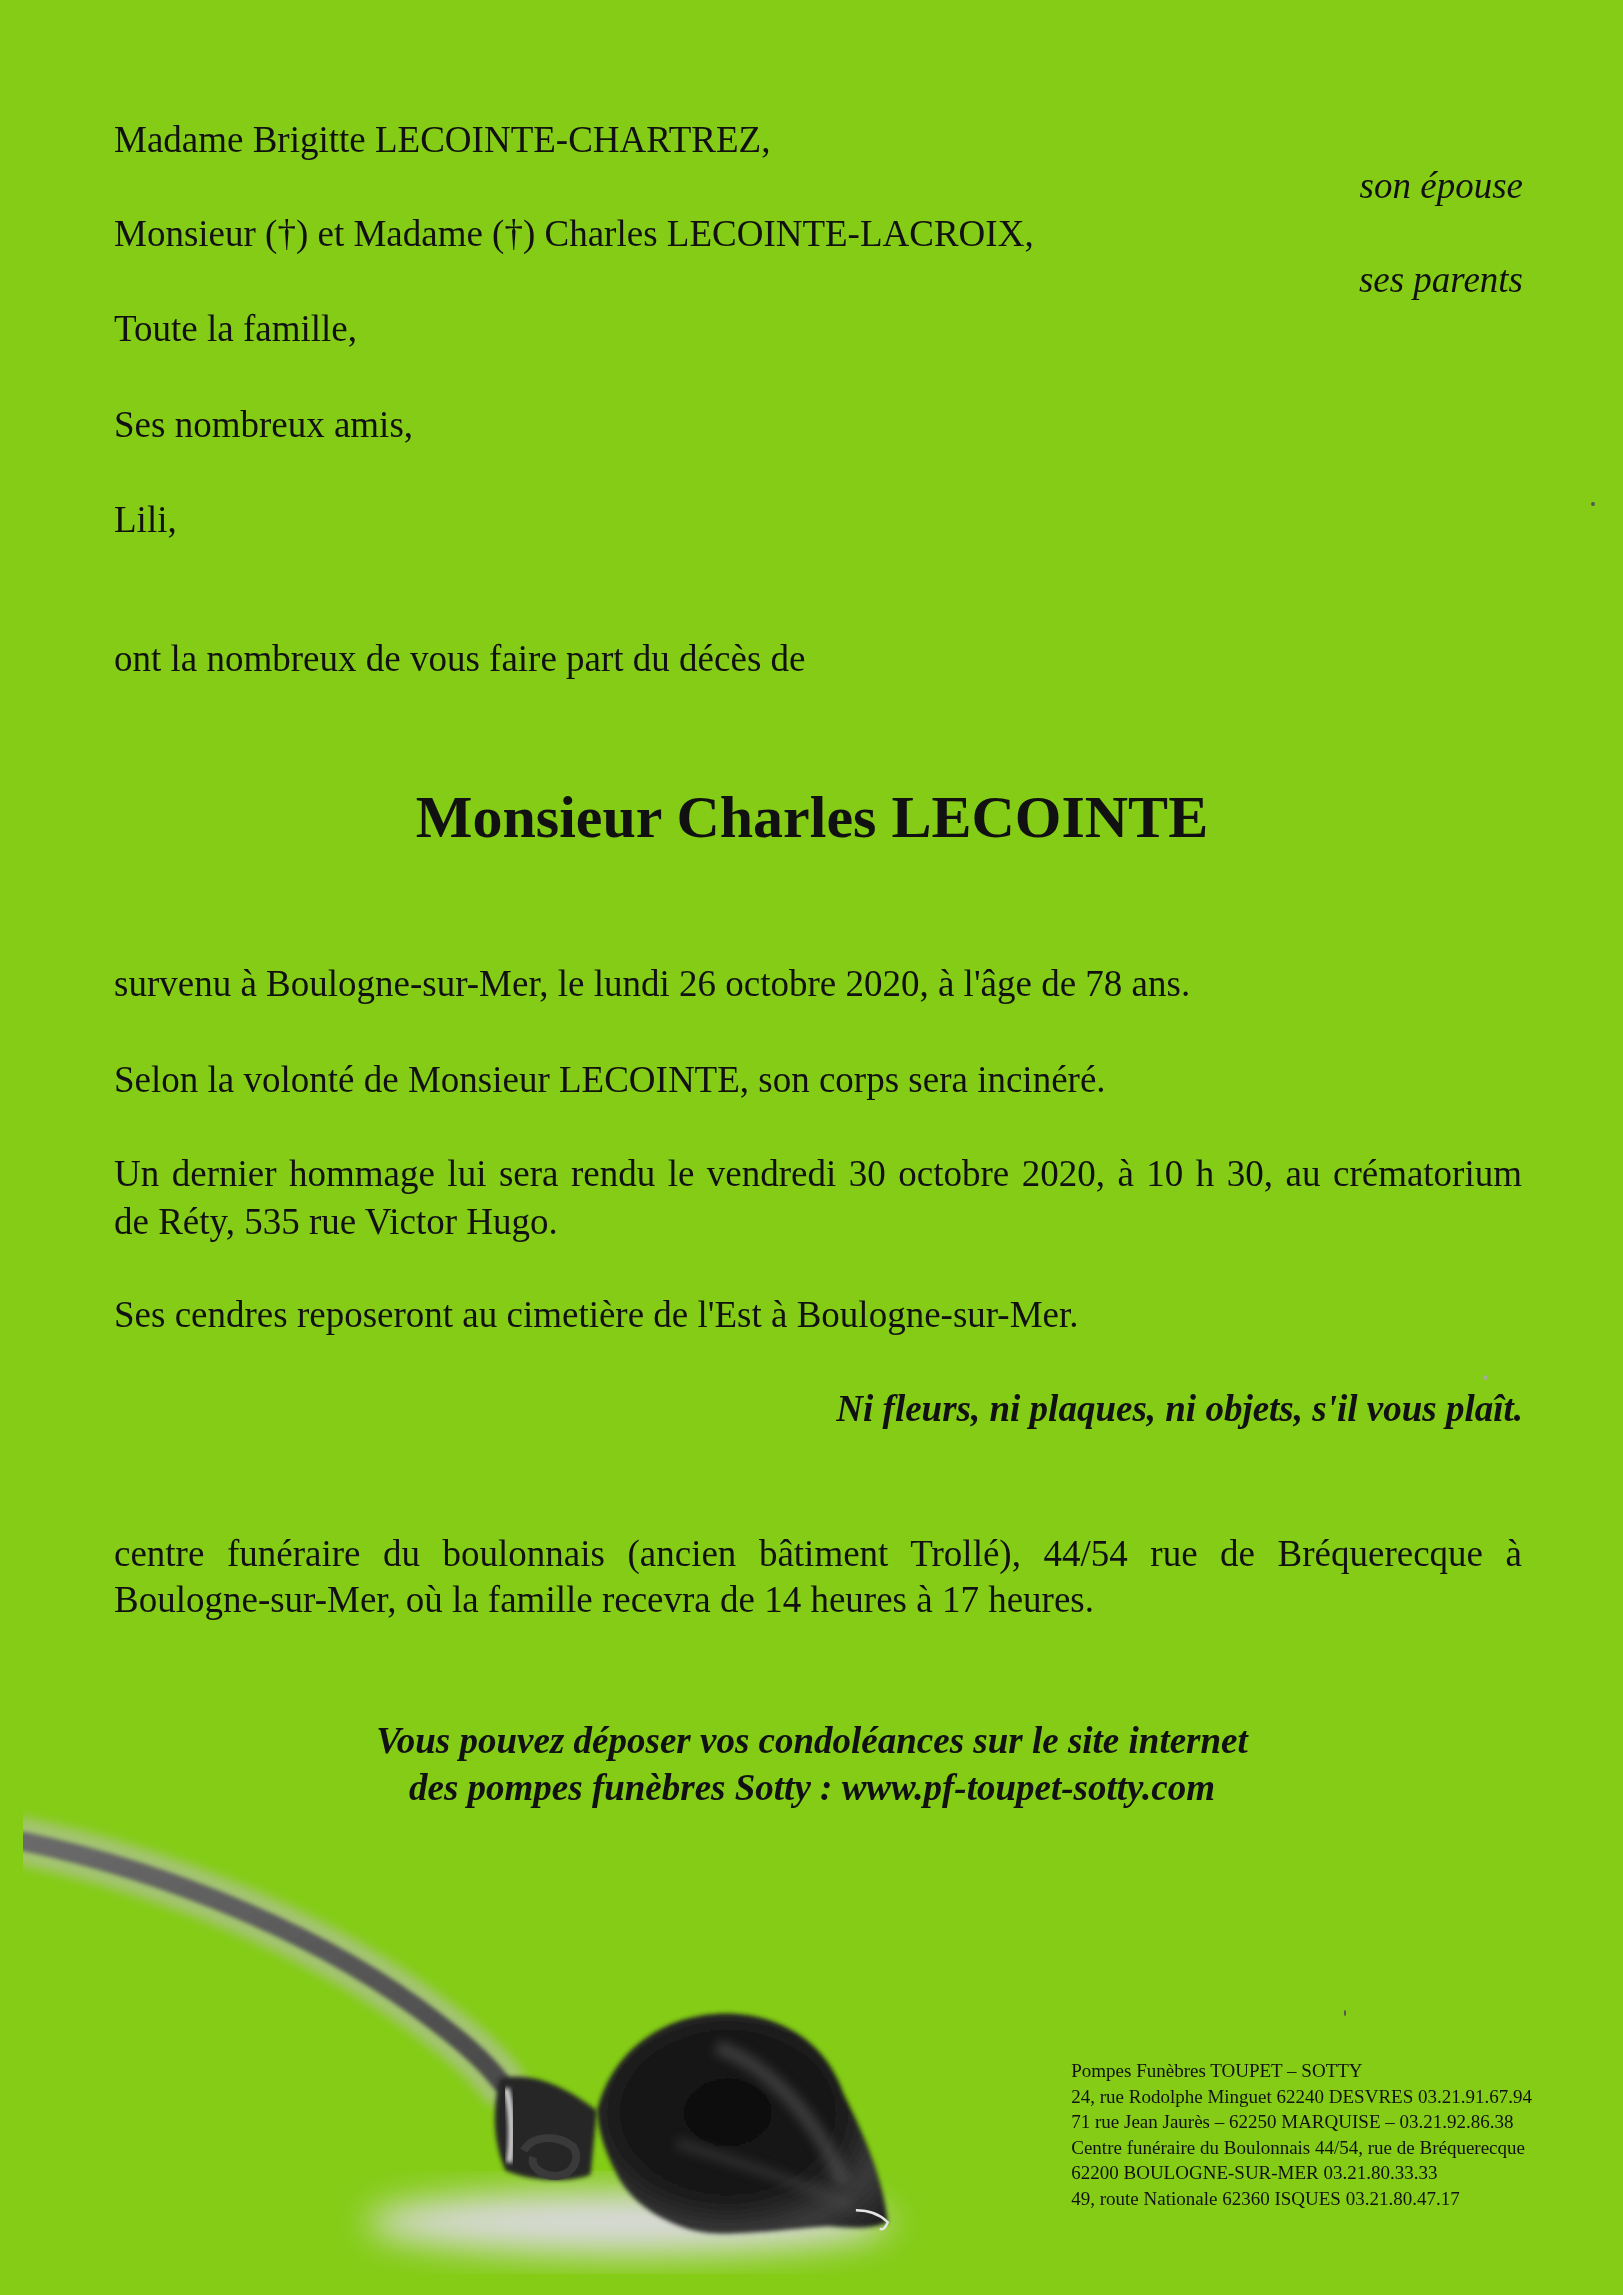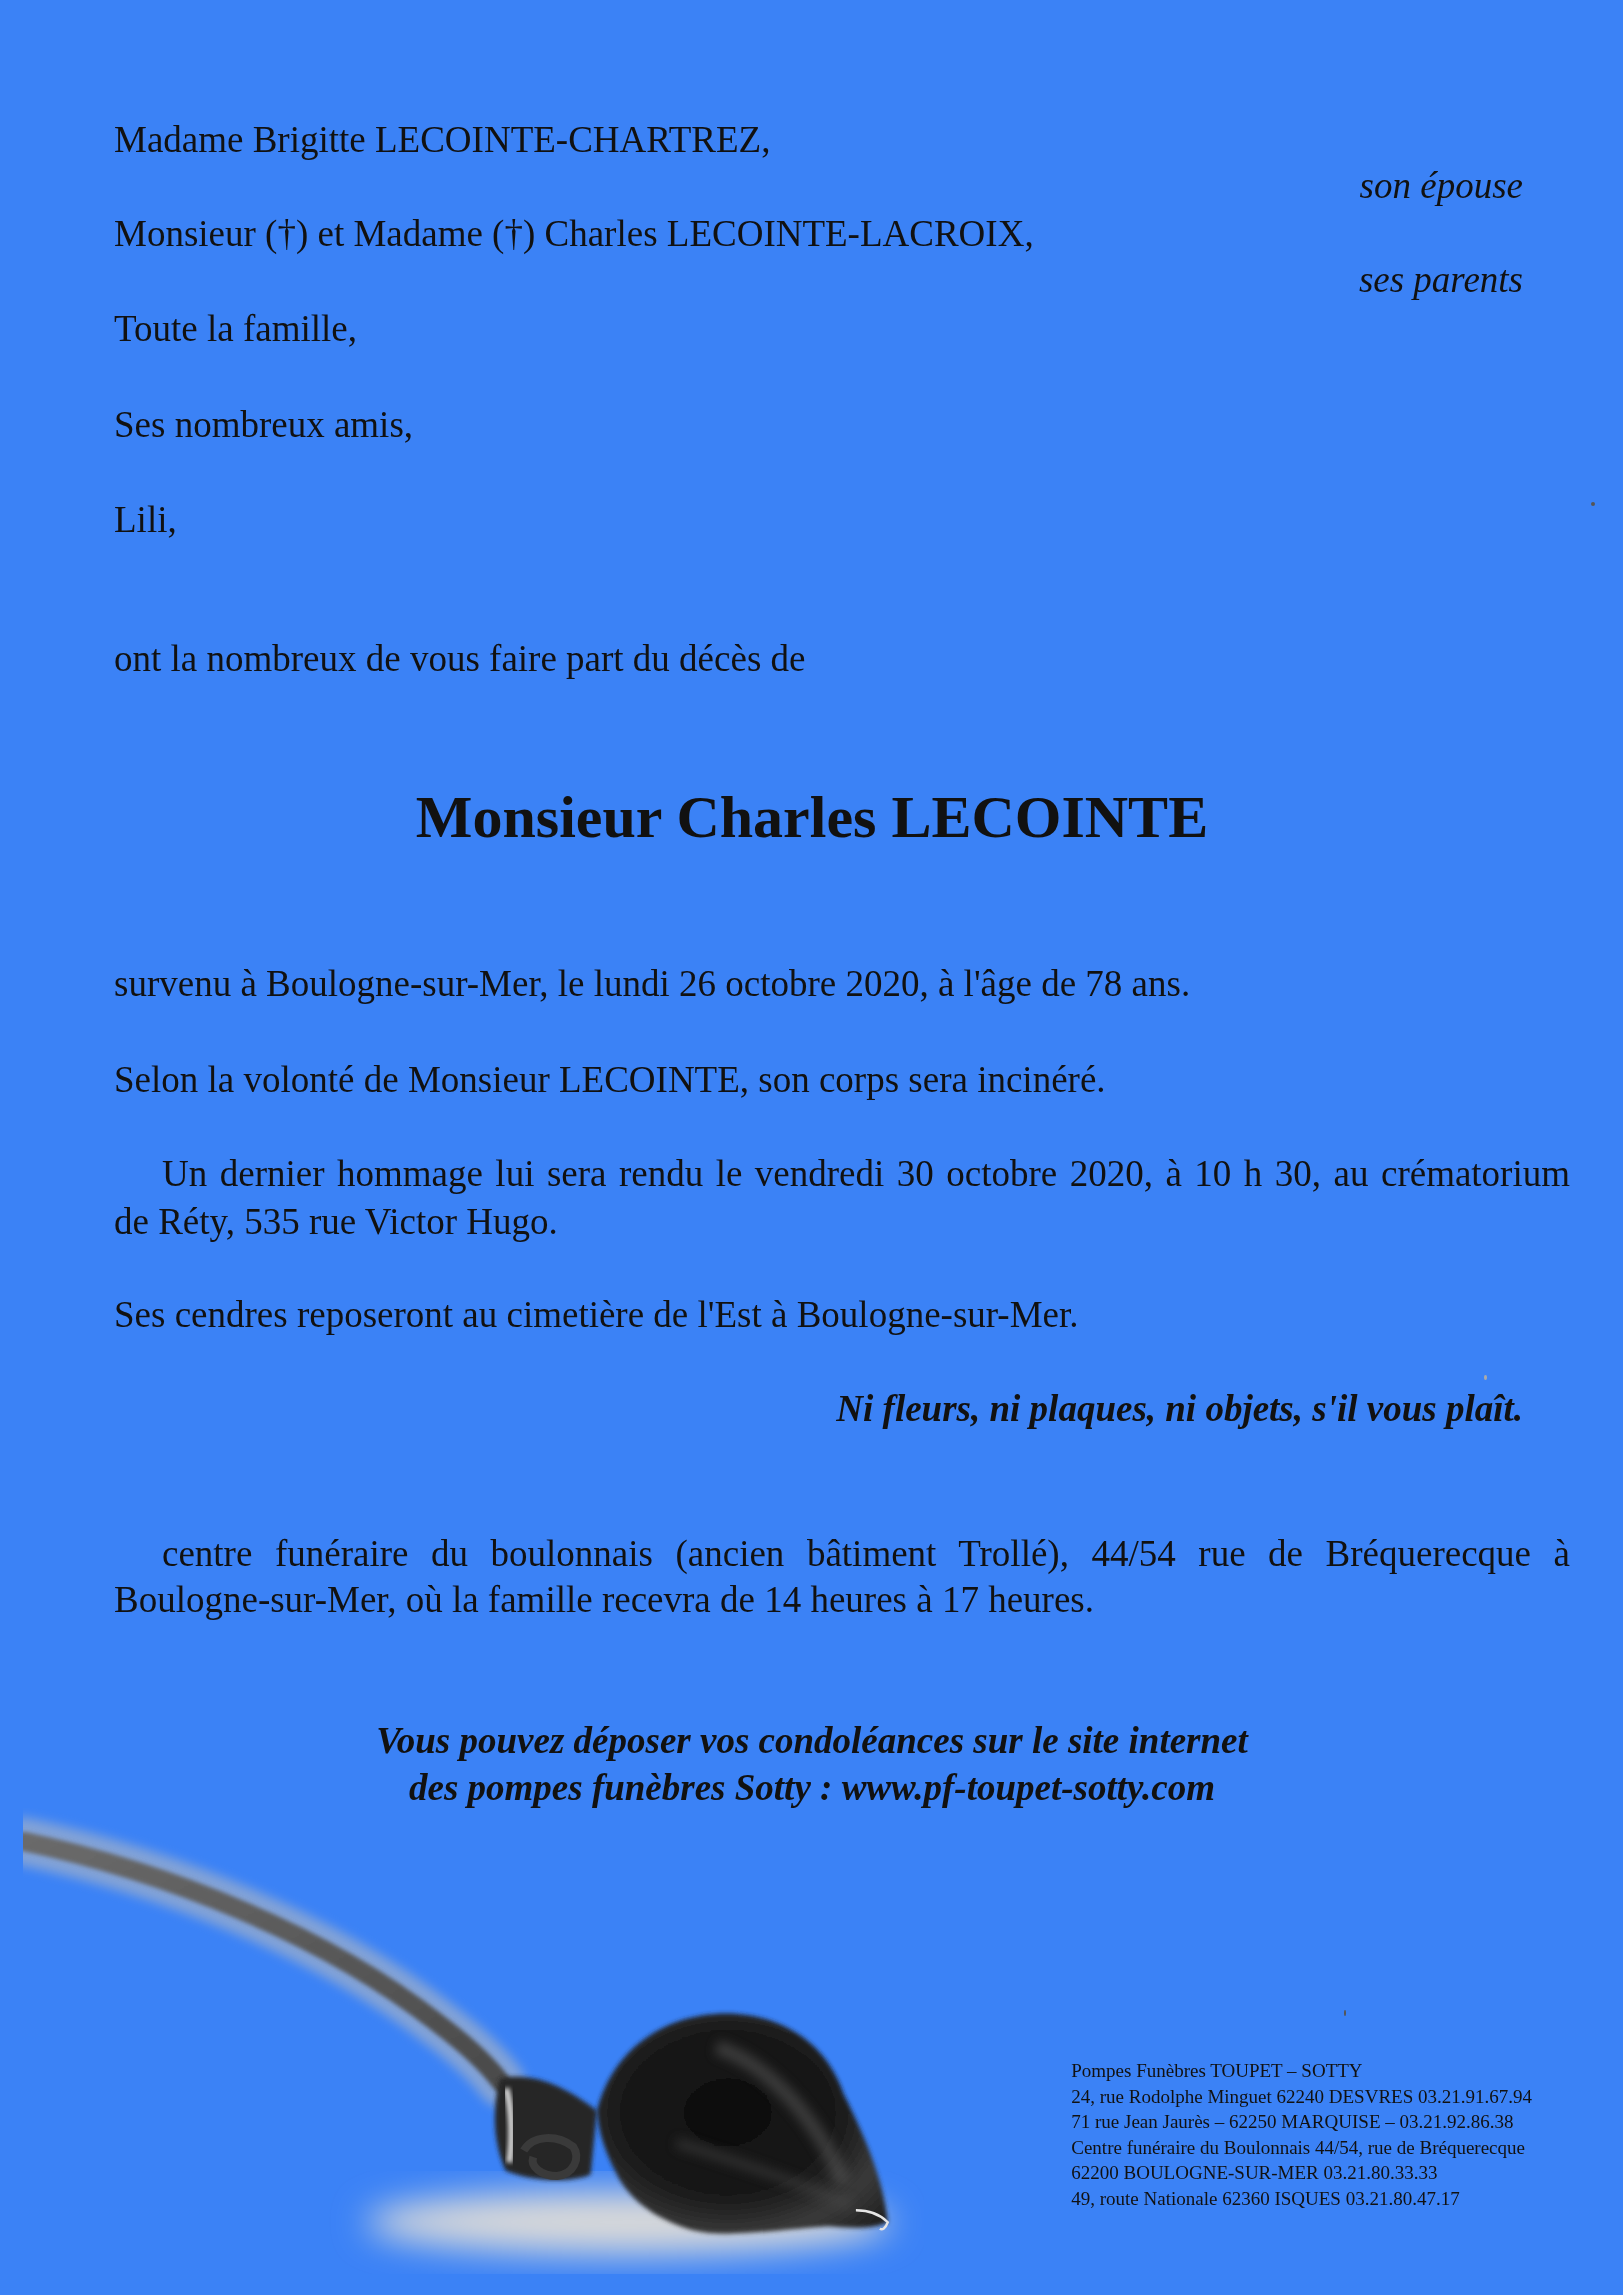--- a/index.html
+++ b/index.html
@@ -1,24 +1,24 @@
 <!DOCTYPE html>
 <html style="font-size:12.8px"><head>
   <meta charset="utf-8">
   <style>
     html, body { margin: 0; padding: 0; background: #ffffff; }
     body { width: 1624px; height: 2295px; position: relative; overflow: hidden; }
-    .page { position: absolute; left: 0; top: 0; width: 1624px; height: 2295px; background: #3b82f6; color: #111111; font-family: "Liberation Serif", "DejaVu Serif", serif; }
+    .page { position: absolute; left: 0; top: 0; width: 1624px; height: 2295px; background: #84cc16; color: #111111; font-family: "Liberation Serif", "DejaVu Serif", serif; }
     .line { position: absolute; white-space: nowrap; font-size: 37px; line-height: 1; color: #111111; }
     .left { left: 114px; }
     .right-it { right: 101px; font-style: italic; text-align: left; }
     .center { left: 0; width: 1624px; text-align: center; }
     .title { font-size: 60px; font-weight: bold; letter-spacing: 0px; }
     .bi { font-weight: bold; font-style: italic; }
-    .just { left: 114px; width: 1408px; text-align: justify; text-align-last: justify; white-space: normal; margin-left: 48px; }
+    .just { left: 114px; width: 1408px; text-align: justify; text-align-last: justify; white-space: normal; }
     .footer { position: absolute; right: 92px; text-align: left; font-size: 19px; line-height: 25.5px; color: #111; white-space: nowrap; }
     .footer div { height: 25.5px; }
     .photo { position: absolute; left: 23px; top: 1808px; width: 901px; height: 478px; }
     .speck { position: absolute; background: #555; border-radius: 50%; }
   </style>
 </head>
 <body>
 
 <div class="page">
 

